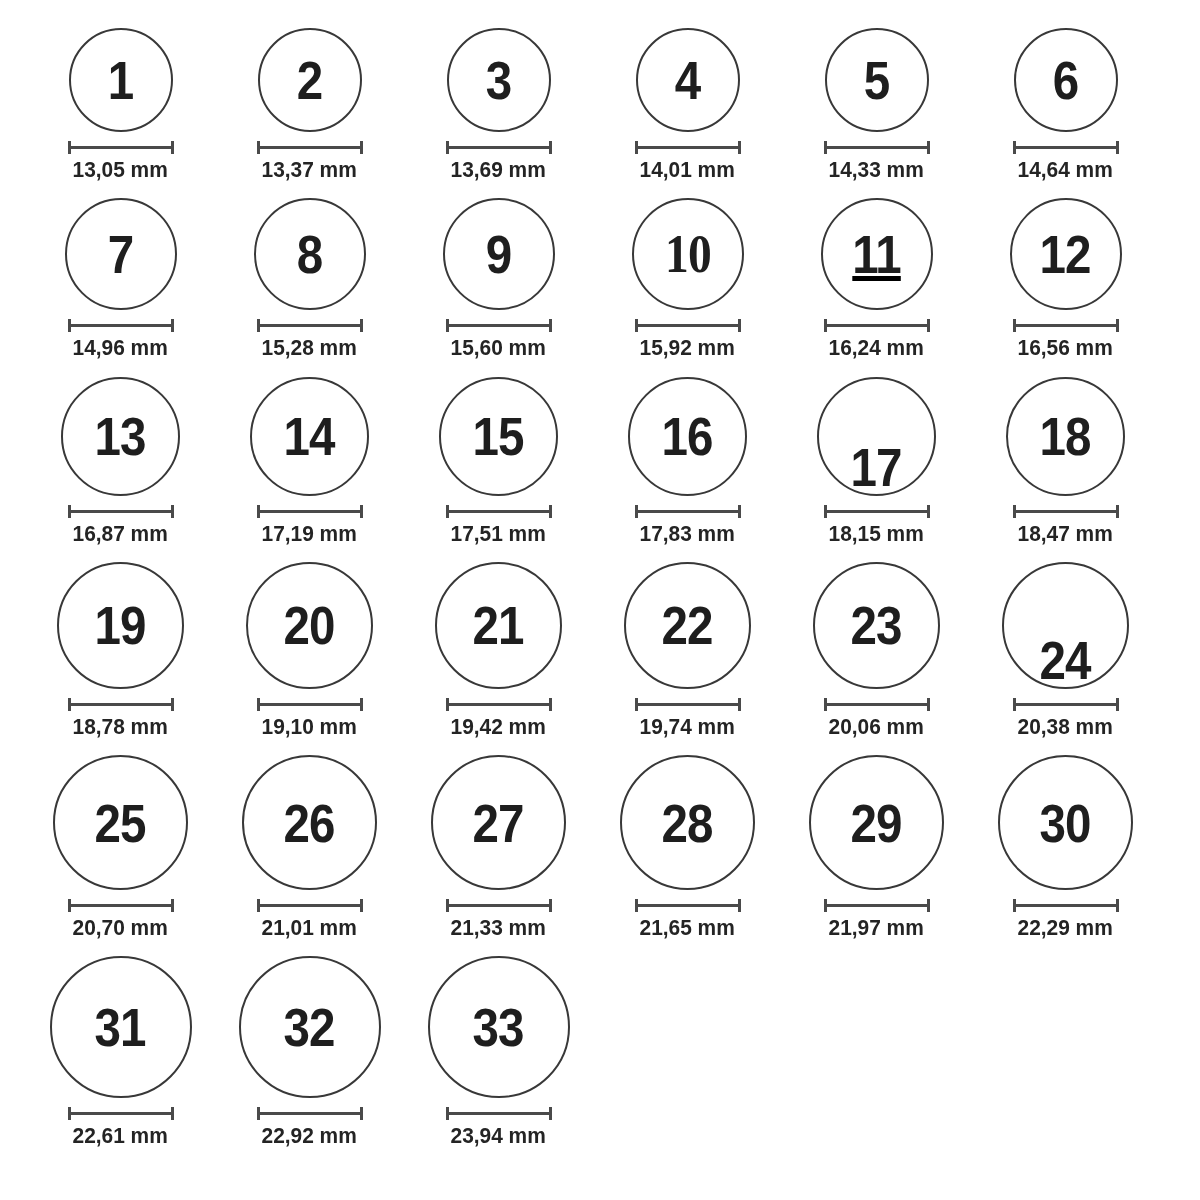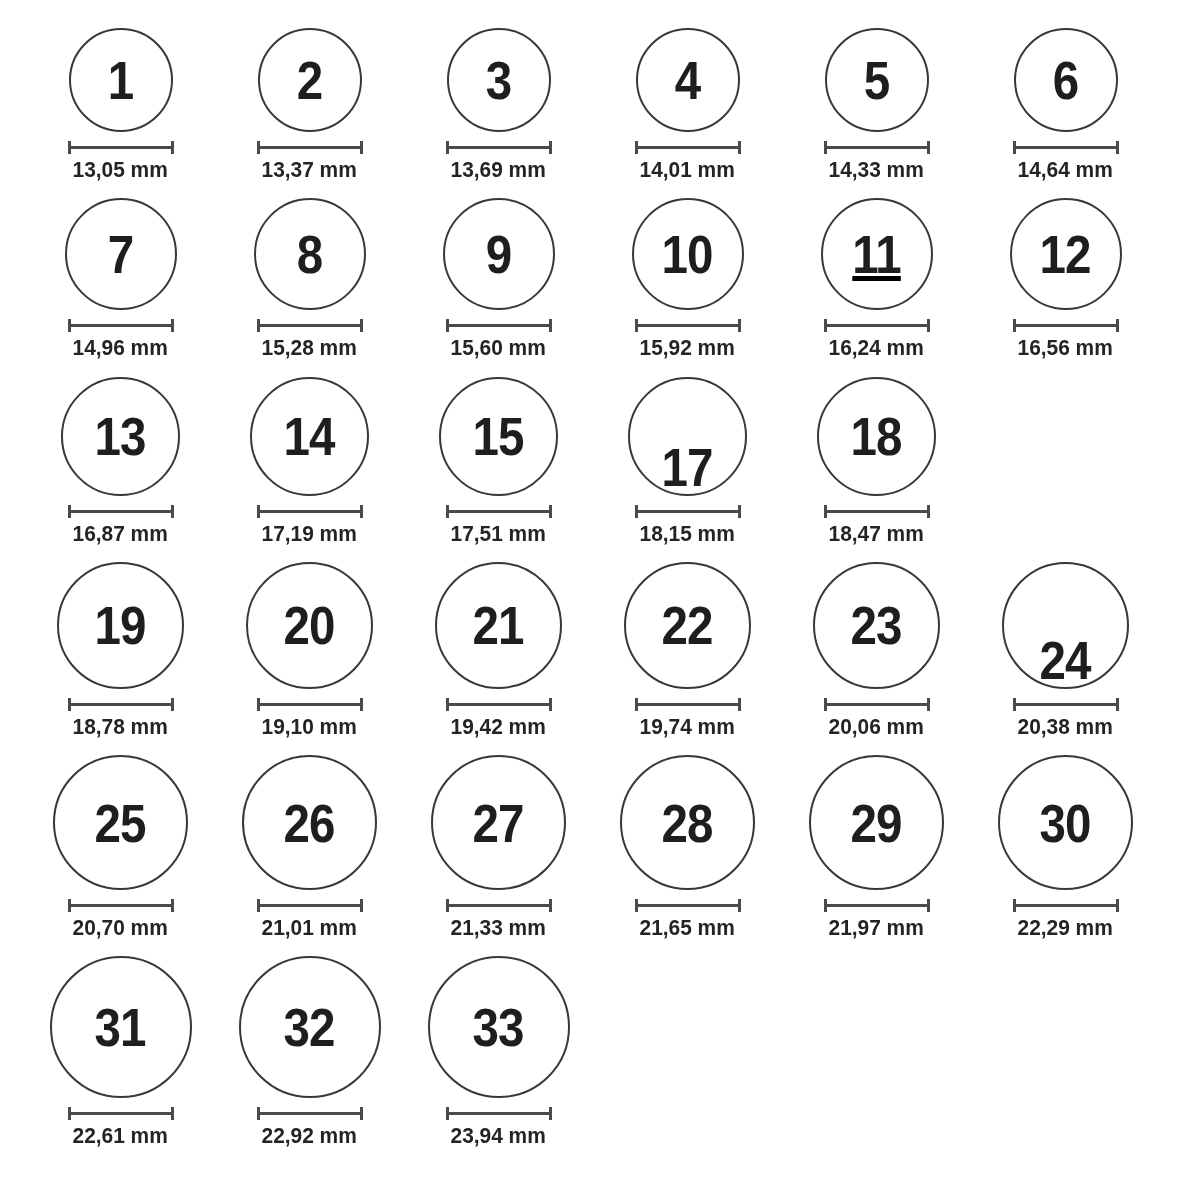--- a/index.html
+++ b/index.html
@@ -166,21 +166,21 @@
         <div class="cell">
           <div class="circle" style="width: 112px; height: 112px;">
             <span class="num">9</span>
           </div>
           <div class="mline">
             <div class="mbar"></div>
           </div>
           <div class="label">15,60 mm</div>
         </div>
         <div class="cell">
-          <div class="circle" style="width: 112px; height: 112px;">
+          <div class="circle" style="width: 112px; height: 112px; font-family: Liberation Serif, serif;">
             <span class="num">10</span>
           </div>
           <div class="mline">
             <div class="mbar"></div>
           </div>
           <div class="label">15,92 mm</div>
         </div>
         <div class="cell">
           <div class="circle" style="width: 112px; height: 112px; text-decoration: underline;">
             <span class="num">11</span>
@@ -220,20 +220,29 @@
           <div class="label">17,19 mm</div>
         </div>
         <div class="cell">
           <div class="circle" style="width: 119px; height: 119px;">
             <span class="num">15</span>
           </div>
           <div class="mline">
             <div class="mbar"></div>
           </div>
           <div class="label">17,51 mm</div>
+        </div>
+        <div class="cell">
+          <div class="circle" style="width: 119px; height: 119px;">
+            <span class="num">16</span>
+          </div>
+          <div class="mline">
+            <div class="mbar"></div>
+          </div>
+          <div class="label">17,83 mm</div>
         </div>
         <div class="cell">
           <div class="circle" style="width: 119px; height: 119px; align-items: flex-end;">
             <span class="num">17</span>
           </div>
           <div class="mline">
             <div class="mbar"></div>
           </div>
           <div class="label">18,15 mm</div>
         </div>

